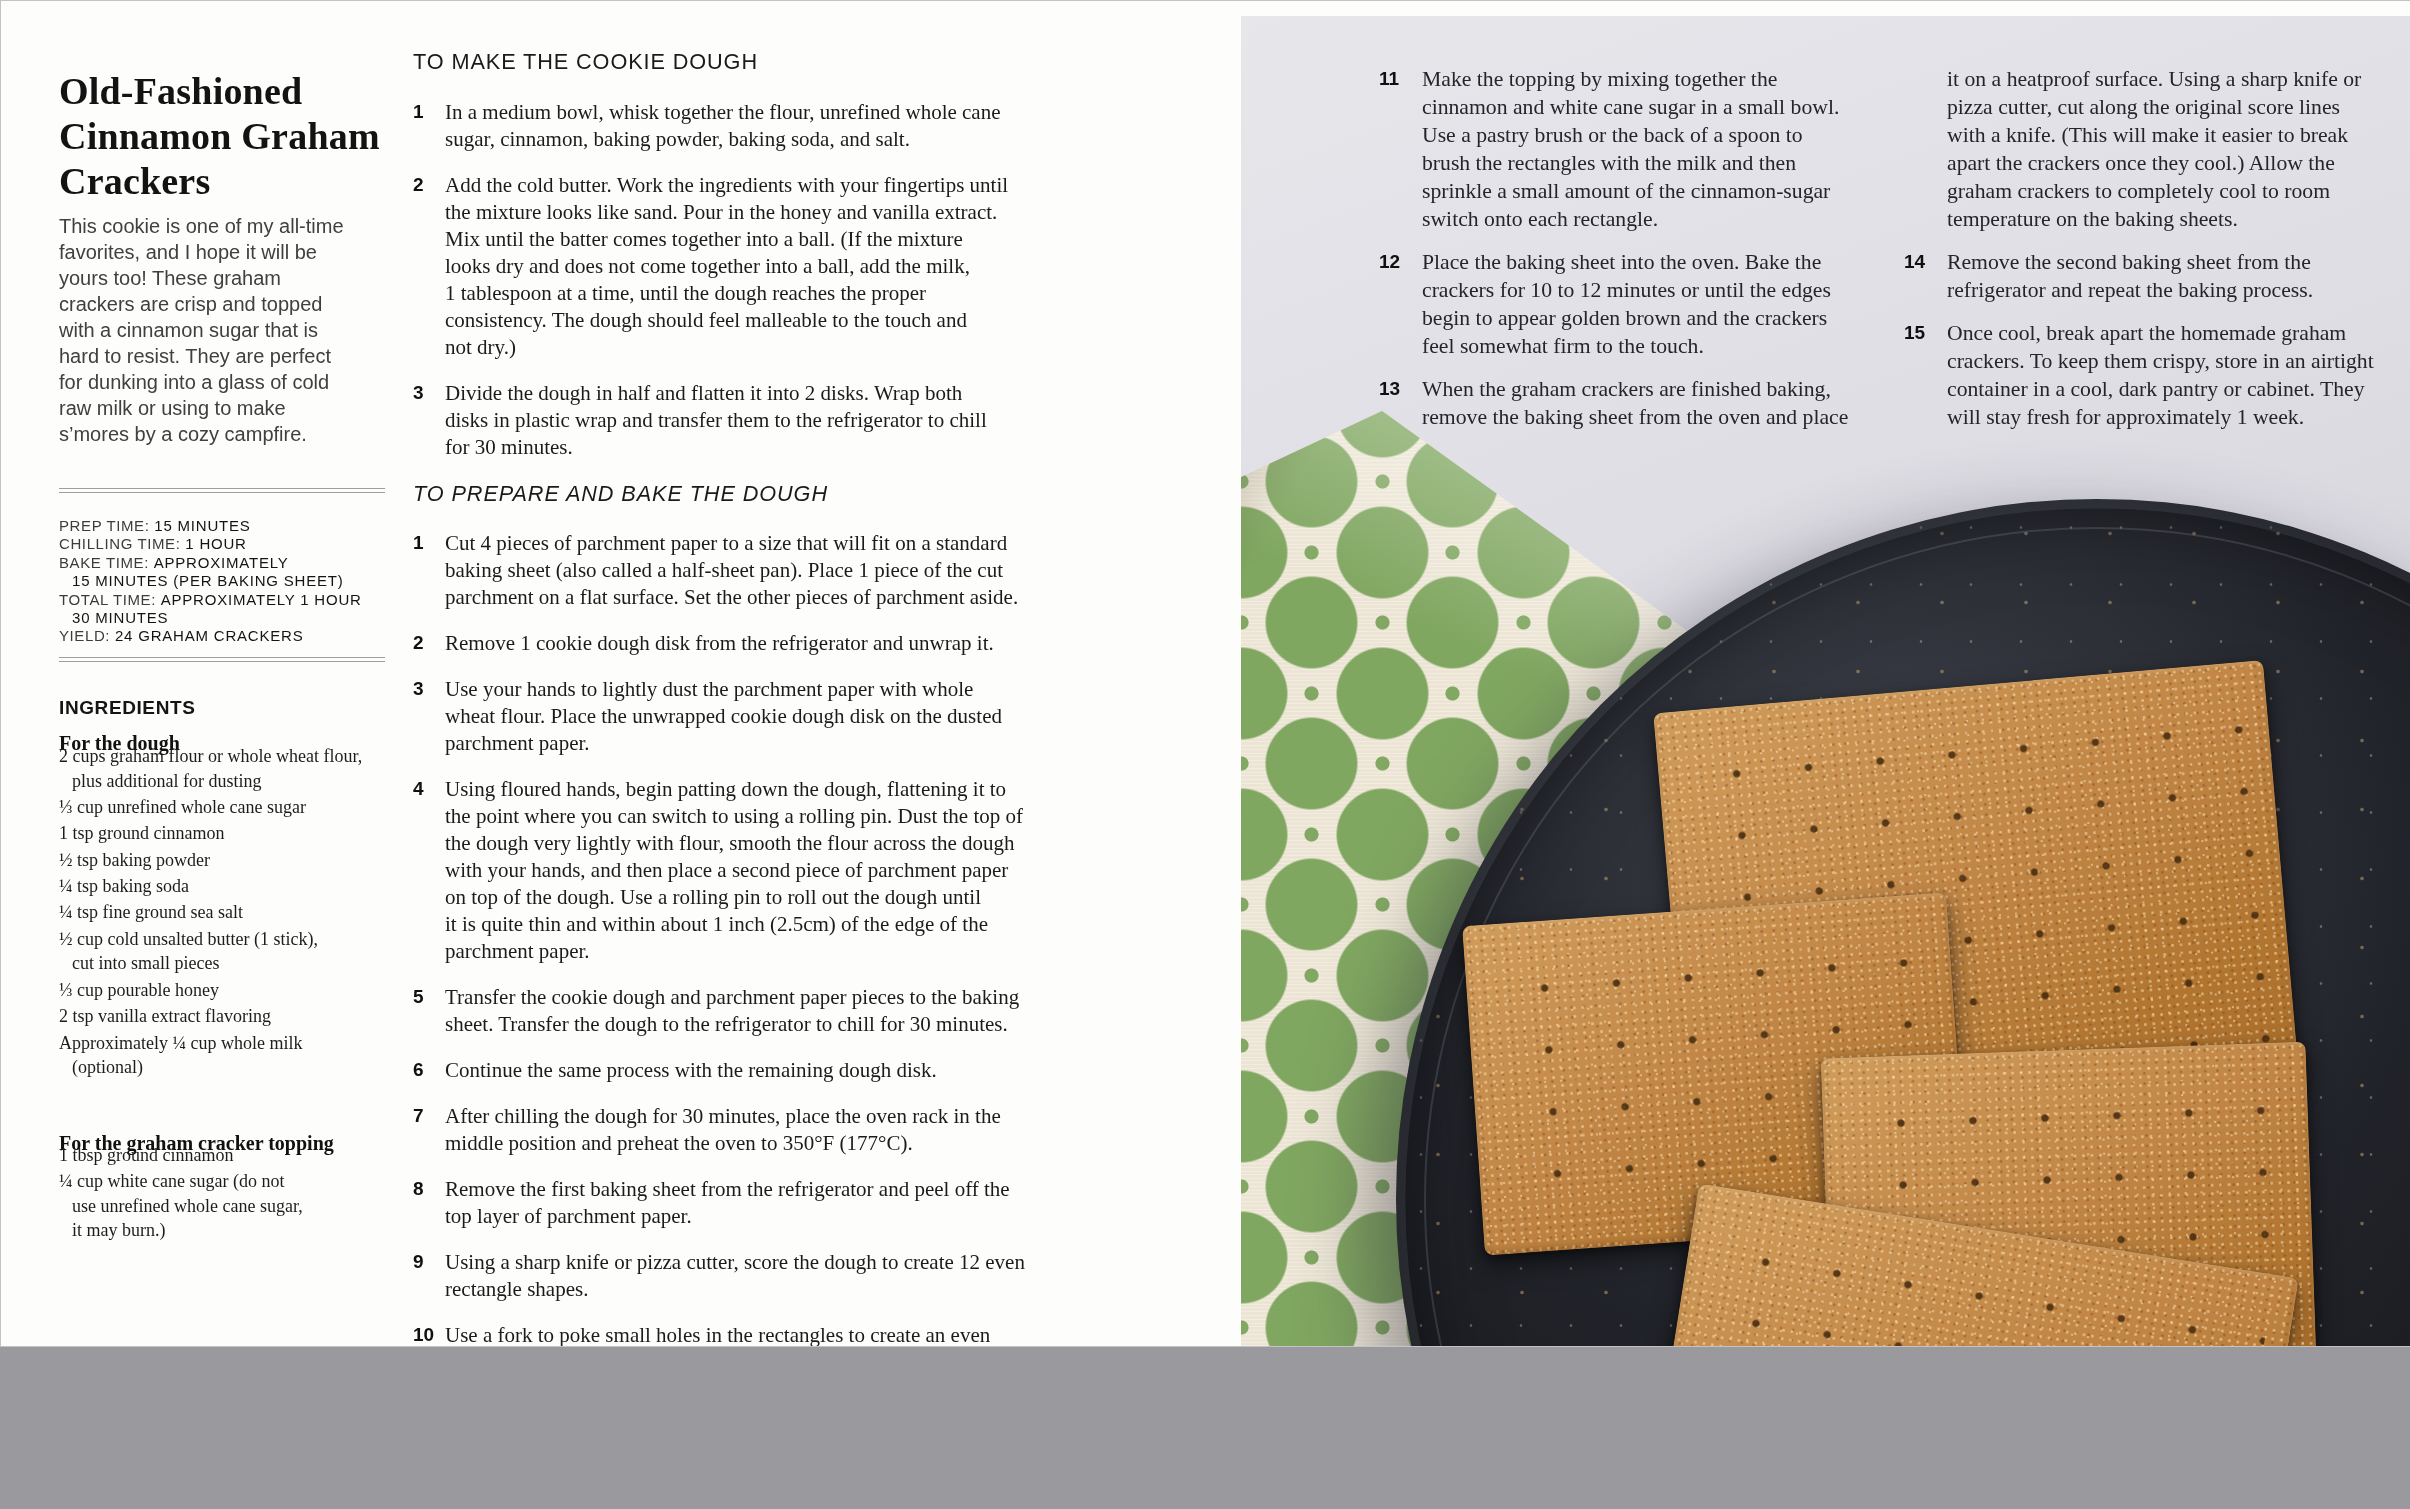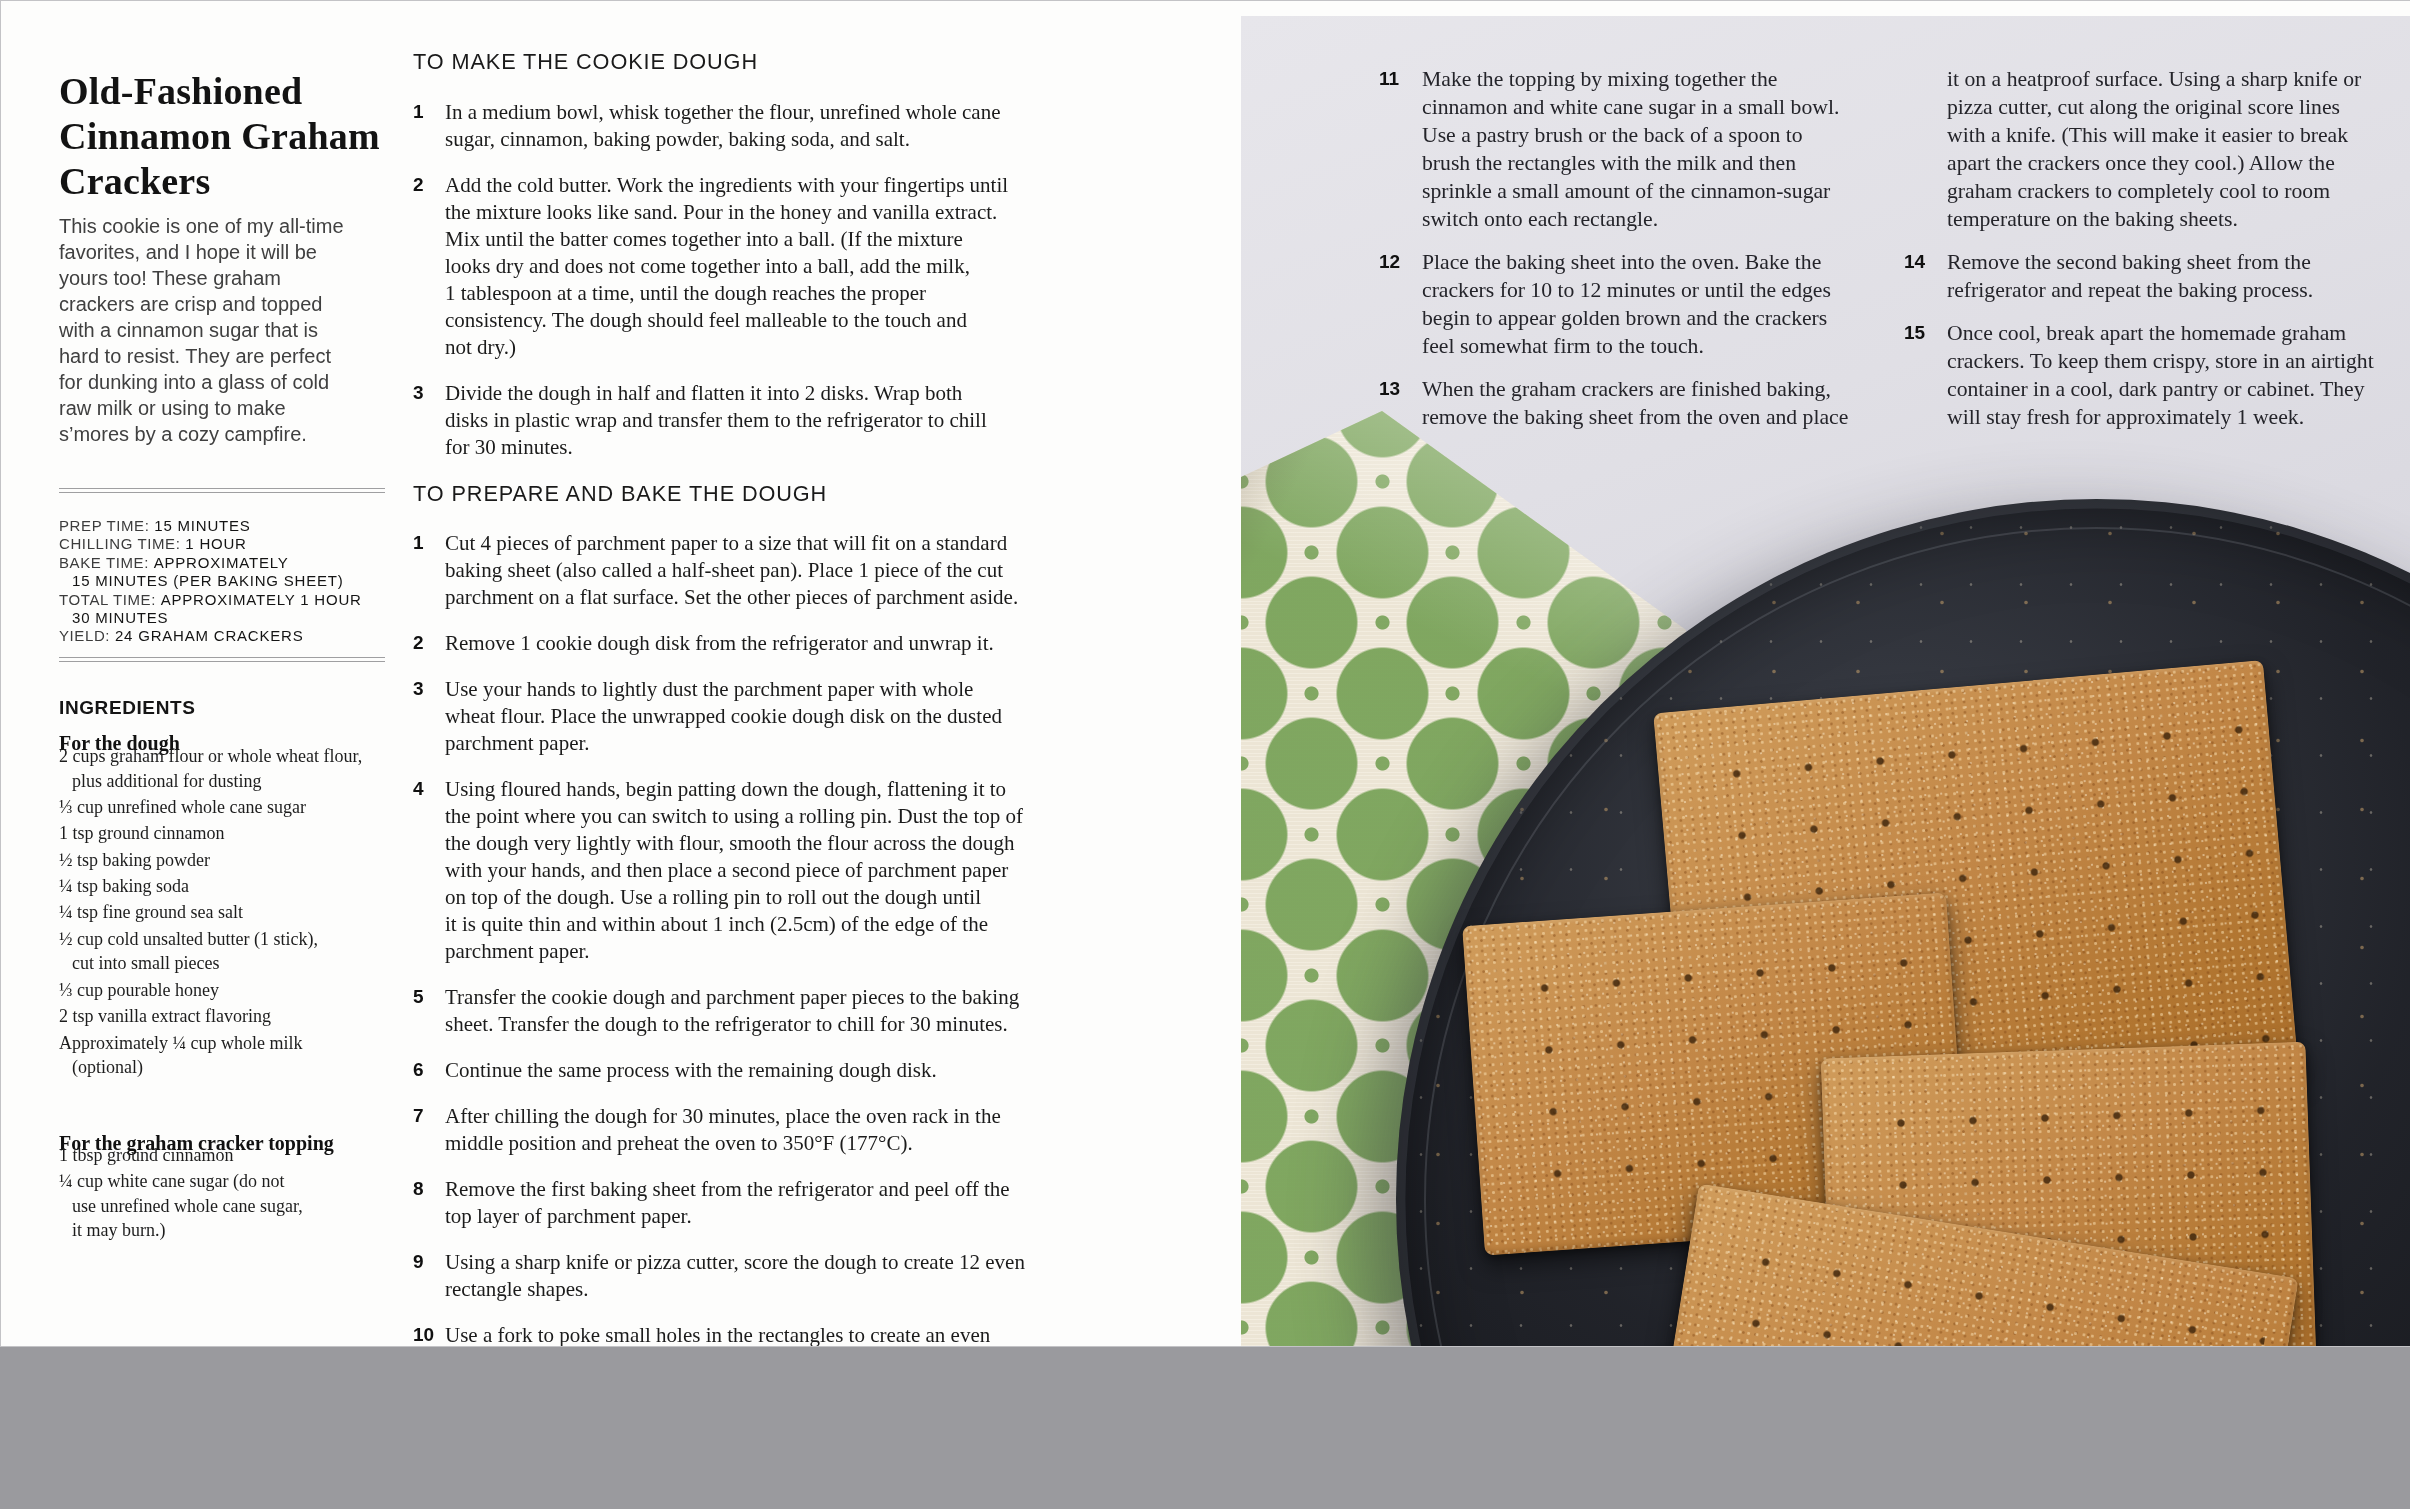--- a/index.html
+++ b/index.html
@@ -26,21 +26,21 @@
         font:400 18px/24.5px "Liberation Serif",serif;color:#1d1d1d;}
   .il-0{top:743px}.il-1{top:1142px}
   .ing-item{text-indent:-13px;padding-left:13px;white-space:pre-line;margin-bottom:1.9px;}
   .footer{position:absolute;left:58px;top:1432px;
         font:400 14.6px/19px "Liberation Sans",sans-serif;letter-spacing:1.1px;color:#2e2e2e;}
   .footer .pnum{font:bold 18px/19px "Liberation Serif",serif;letter-spacing:0;color:#0f766e;}
 
   
   .mid{position:absolute;left:412px;top:47px;width:753px;}
   .sec-head{font:400 21.7px/28px "Liberation Sans",sans-serif;letter-spacing:0.9px;color:#1a1a1a;margin:0 0 22.6px 0;}
-  .sec-head.second{margin-top:10px;}
+  .sec-head.second{margin-top:10px;font-style:italic;}
   .step{display:flex;margin-bottom:19px;}
   .step .num{flex:0 0 32px;font:bold 19px/26px "Liberation Sans",sans-serif;color:#101010;}
   .step .txt{font:400 21px/27px "Liberation Serif",serif;white-space:pre-line;width:697px;color:#1b1b1b;}
 
   
   .photo{position:absolute;left:1200px;top:0;width:1211px;height:1509px;overflow:hidden;
          background:linear-gradient(160deg,#e7e6eb 0%,#e0dfe5 30%,#d6d5dd 60%,#c8c7d0 100%);}
   .cloth{position:absolute;left:0;top:395px;width:454px;height:1114px;
          clip-path:polygon(0 66px,141px 0,445px 219px,100% 100%,0 100%);
          background-color:#ece5d5;

